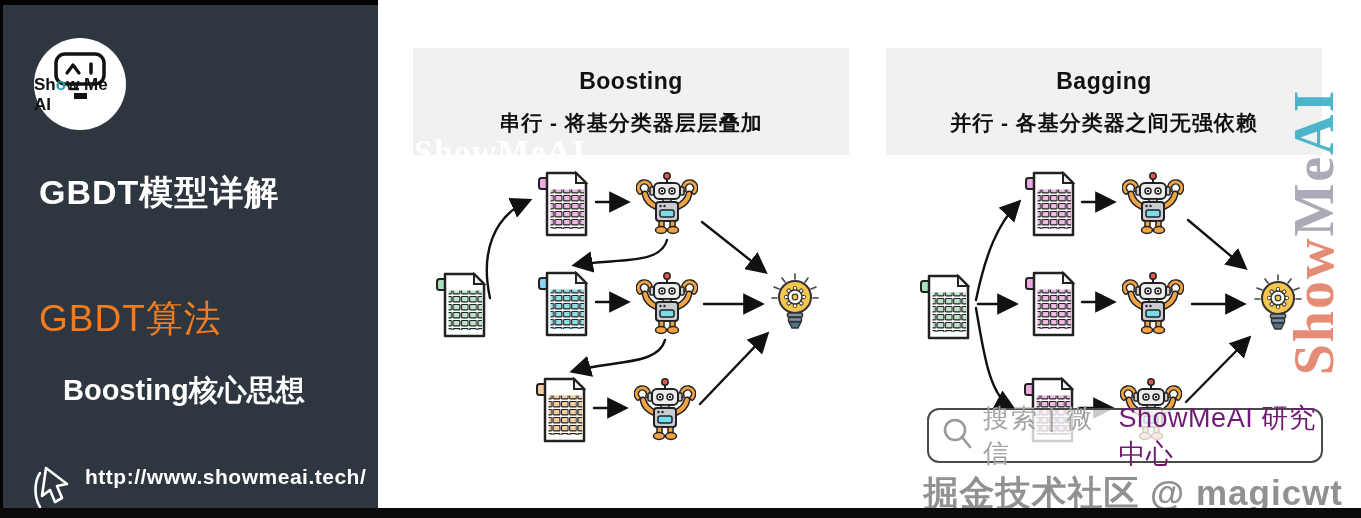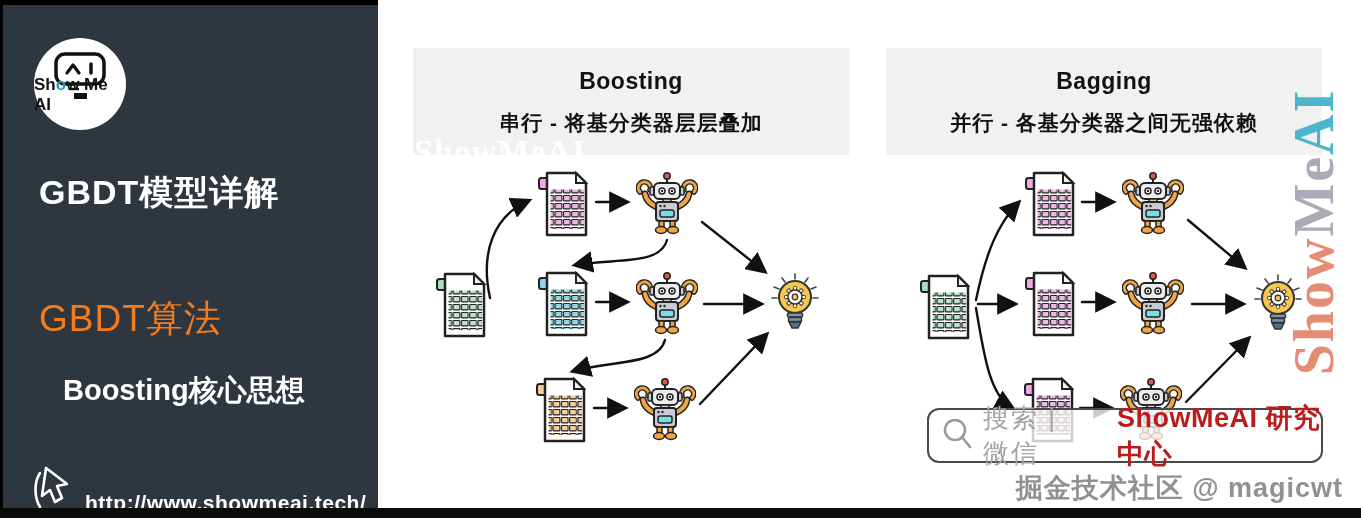--- a/index.html
+++ b/index.html
@@ -20,21 +20,21 @@
   }
   .logo-circle svg { position:absolute; left:16px; top:13px; }
   .logo-brand {
     position:absolute; left:0; right:0; bottom:15px; text-align:left;
     font-size:17px; font-weight:800; color:#111; letter-spacing:0px;
   }
   .logo-brand .o-glyph { color:#2a9db5; }
   .sb-title { position:absolute; left:36px; top:165px; color:#fff; font-size:34px; font-weight:700; letter-spacing:1px; }
   .sb-subtitle { position:absolute; left:36px; top:289px; color:#f57c1e; font-size:37px; font-weight:400; letter-spacing:1px; }
   .sb-topic { position:absolute; left:36px; top:366px; color:#fff; font-size:29px; font-weight:800;margin-left:24px; }
-  .sb-url { position:absolute; left:28px; top:460px; display:flex; align-items:flex-end; gap:12px; color:#fff; }
+  .sb-url { position:absolute; left:28px; top:460px; display:flex; align-items:flex-start; gap:12px; color:#fff; }
   .sb-url .url-text { font-size:21px; font-weight:700; letter-spacing:0.5px; }
   
   .panel-header {
     position:absolute; top:48px; width:436px; height:107px; background:#f1f1f1;
     text-align:center; z-index:2;
   }
   .panel-header.boosting { left:413px; }
   .panel-header.bagging  { left:886px; }
   .panel-title { margin-top:20px; font-size:23px; font-weight:800; color:#111; letter-spacing:0.5px; }
   .panel-sub   { margin-top:14px; font-size:21px; font-weight:700; color:#111; letter-spacing:1px; }
@@ -48,39 +48,39 @@
     position:absolute; left:1114px; top:200px; width:400px; height:64px;
     transform:rotate(-90deg); transform-origin:center center;
     font-family:"Liberation Serif", serif; font-weight:700; font-size:56px;
     letter-spacing:2px; text-align:center; opacity:0.92; z-index:2; pointer-events:none;
   }
   .wm-vertical .p1 { color:#e2836a; }
   .wm-vertical .p2 { color:#a5a3b0; }
   .wm-vertical .p3 { color:#3fb0c6; }
   .wm-footer {
     position:absolute; right:18px; top:470px; z-index:6;
-    font-size:27px; font-weight:700; color:#919191; letter-spacing:1px;
+    font-size:35px; font-weight:700; color:#919191; letter-spacing:1px;
     text-shadow:1px 1px 0 #fff, -1px -1px 0 #fff, 1px -1px 0 #fff, -1px 1px 0 #fff;
   }
   
   .arrows { position:absolute; left:0; top:0; z-index:1; pointer-events:none; }
   .icon { position:absolute; z-index:2; }
   .icon svg { width:100%; height:100%; display:block; }
   .arm-outline  { stroke:#222; stroke-width:7;   fill:none; stroke-linecap:round; }
   .arm-fill     { stroke:#f2a444; stroke-width:4; fill:none; stroke-linecap:round; }
   .claw-outline { stroke:#222; stroke-width:5.5; fill:none; stroke-linecap:round; }
   .claw-fill    { stroke:#f2a444; stroke-width:2.8; fill:none; stroke-linecap:round; }
   
   .search-pill {
     position:absolute; left:927px; top:408px; width:396px; height:55px;
     background:rgba(255,255,255,0.78); border:2.5px solid #4a4a4a; border-radius:12px;
     display:flex; align-items:center; z-index:3;
   }
   .search-pill .ph { font-size:26px; color:#a3a3a3; margin-left:8px; letter-spacing:2px; }
-  .search-pill .brand { font-size:27px; font-weight:700; color:#b91c1c; margin-left:24px; letter-spacing:0.5px; z-index:4; }
+  .search-pill .brand { font-size:27px; font-weight:400; color:#701a75; margin-left:24px; letter-spacing:0.5px; z-index:4; }
   .search-pill svg { margin-left:12px; flex:none; }
   .bottom-bar { position:absolute; left:0; bottom:0; width:1361px; height:10px; background:#0b0b0b; z-index:7; }
 </style>
 </head>
 <body>
 
 <div class="page">
 
   <svg width="0" height="0" style="position:absolute" aria-hidden="true">
     <defs>

